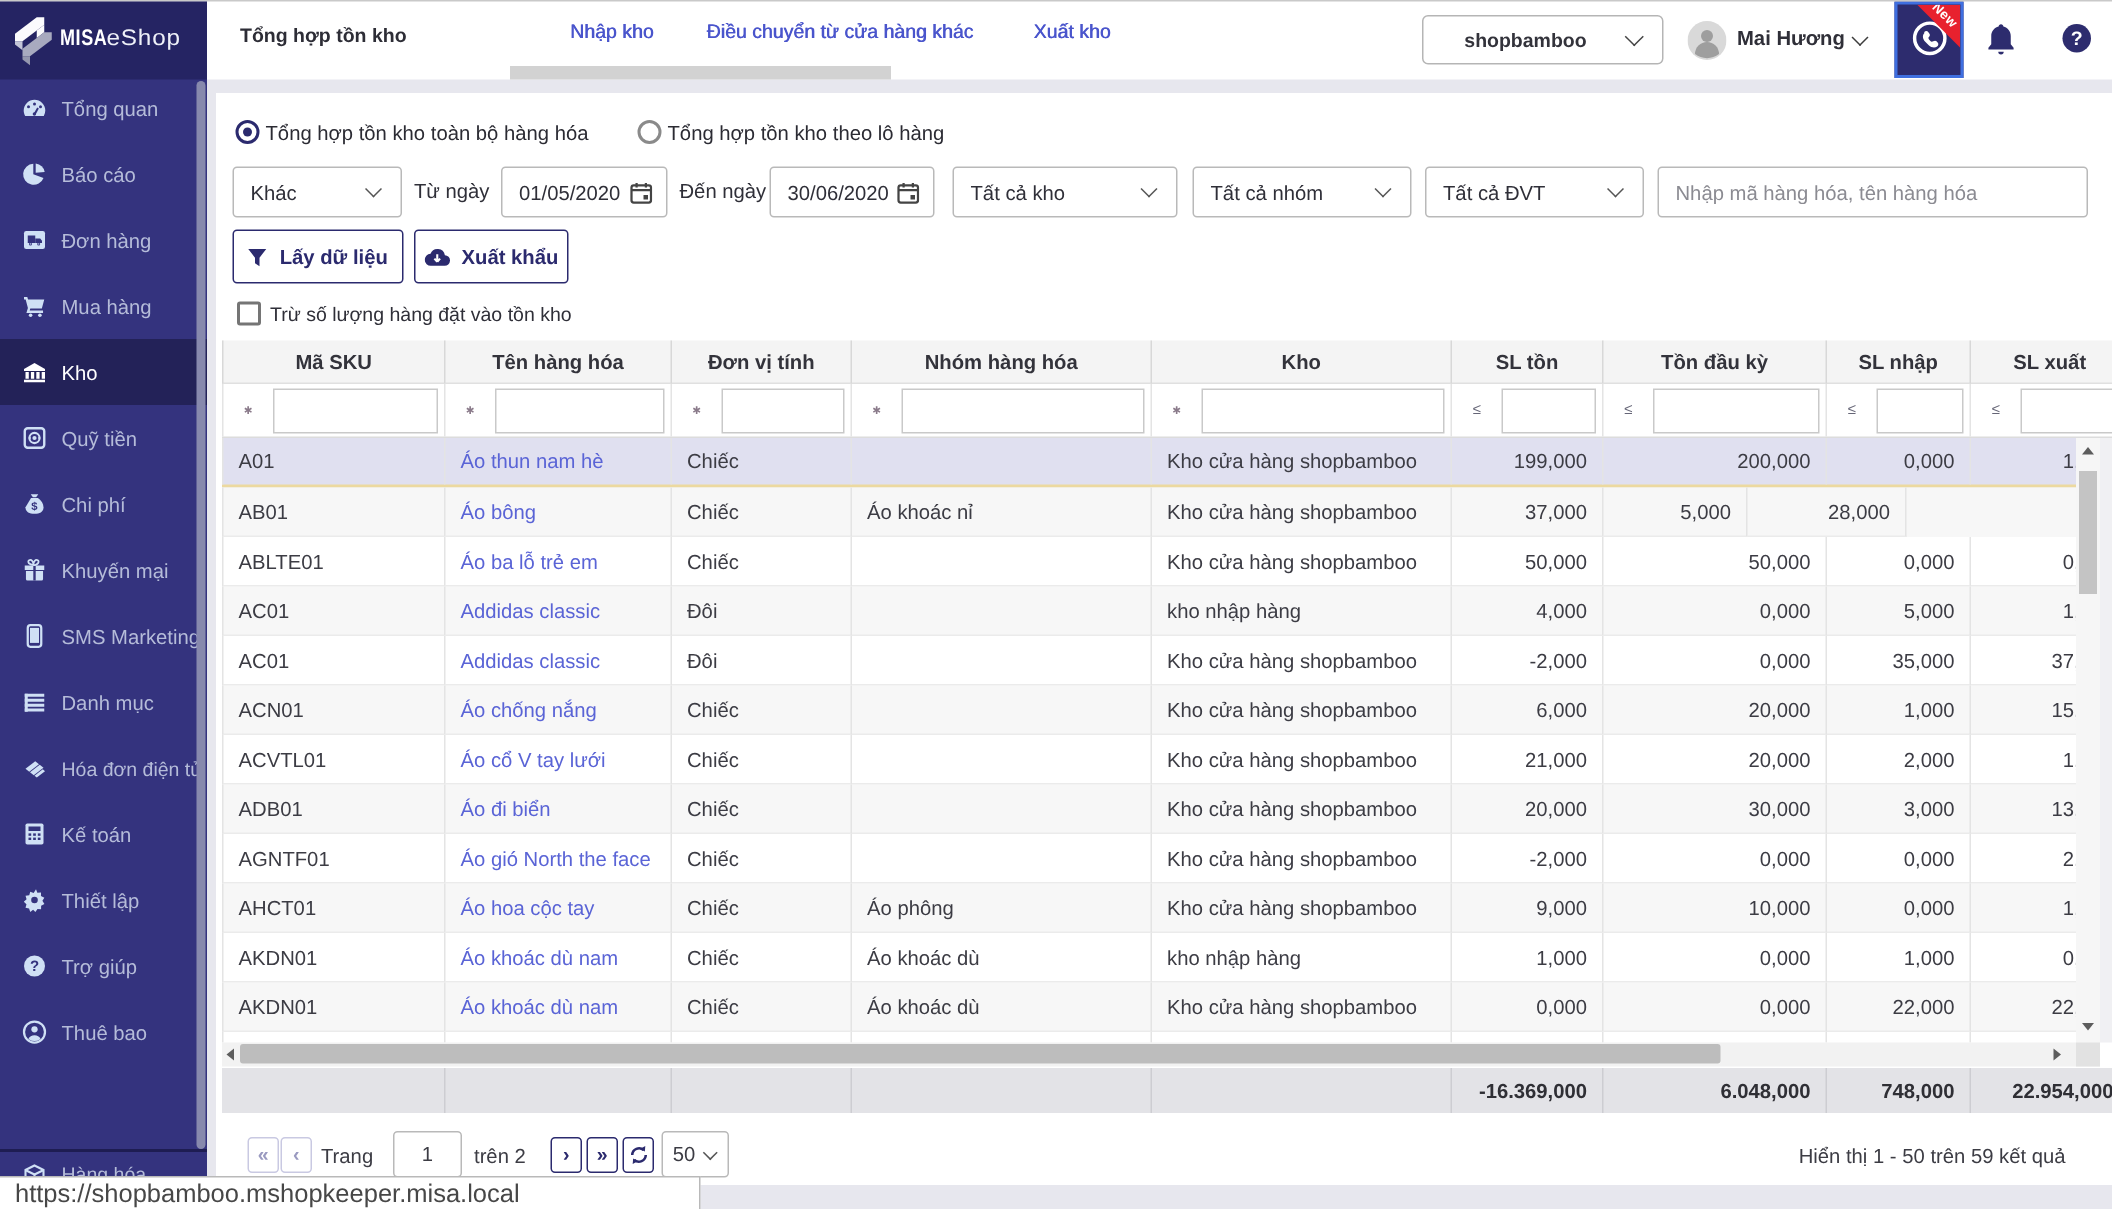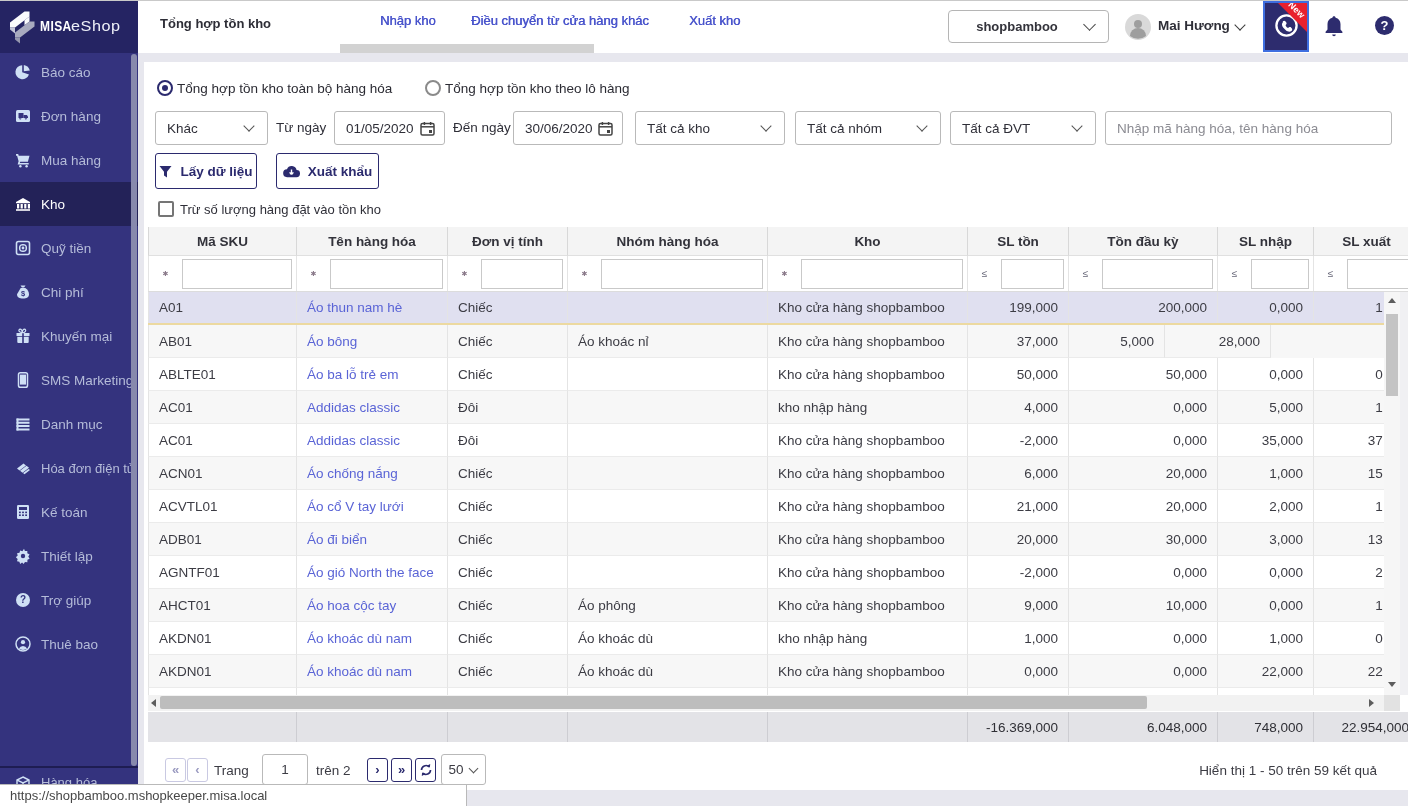--- a/index.html
+++ b/index.html
@@ -69,53 +69,66 @@
 #vsb .up{position:absolute;left:4px;top:6px;width:0;height:0;border-left:4px solid transparent;border-right:4px solid transparent;border-bottom:5px solid #5d5d5d}
 #vsb .dn{position:absolute;left:4px;bottom:8px;width:0;height:0;border-left:4px solid transparent;border-right:4px solid transparent;border-top:5px solid #5d5d5d}
 #vsb .th2{position:absolute;left:2px;top:22px;width:12px;height:82px;background:#c4c4c4}
 #rstrip{position:absolute;left:1256px;top:230px;width:8px;height:403px;background:#f0f0f3}
 #hsb{position:absolute;left:4px;top:633px;width:1252px;height:16px;background:#f2f2f2}
 #hsb .lt{position:absolute;left:3px;top:4px;width:0;height:0;border-top:4px solid transparent;border-bottom:4px solid transparent;border-right:5px solid #5d5d5d}
 #hsb .rt{position:absolute;right:26px;top:4px;width:0;height:0;border-top:4px solid transparent;border-bottom:4px solid transparent;border-left:5px solid #5d5d5d}
 #hsb .th3{position:absolute;left:12px;top:1px;width:987px;height:13px;background:#bdbdbd;border-radius:2px}
 #corner{position:absolute;left:1240px;top:633px;width:16px;height:16px;background:#e2e2e2}
 #totals{position:absolute;left:4px;top:650px;width:1272px;height:30px;display:flex;background:#e3e3e7}
-.tt{border-right:1px solid #cdcdd2;display:flex;align-items:center;font-size:13.5px;font-weight:normal;color:#2f2f35}
+.tt{border-right:1px solid #cdcdd2;display:flex;align-items:center;font-size:13.5px;font-weight:bold;color:#2f2f35}
 .tt.num{justify-content:flex-end;padding-right:10px}
 
 #pager{position:absolute;left:0;top:680px;width:1264px;height:48px;background:#fff}
 .pbtn{position:absolute;top:16px;width:21px;height:24px;border-radius:3px;background:#fff;display:flex;align-items:center;justify-content:center}
 .pbtn.dis{border:1px solid #c9c9e2;color:#9a9ac0}
 .pbtn.en{border:1px solid #2b2a6e;color:#2b2a6e}
 .pbtn span{font-size:13px;font-weight:bold;margin-top:-2px}
 #ptxt1{position:absolute;left:70px;top:21px;font-size:13.5px;color:#3c3c44}
 #pinput{position:absolute;left:118px;top:12px;width:46px;height:31px;border:1px solid #b9b9b9;border-radius:3px;background:#fff;text-align:center;line-height:29px;font-size:13.5px;color:#3c3c44}
 #ptxt2{position:absolute;left:172px;top:21px;font-size:13.5px;color:#3c3c44}
 #psel{position:absolute;left:297px;top:12px;width:45px;height:31px;border:1px solid #b9b9b9;border-radius:3px;background:#fff;display:flex;align-items:center;font-size:13.5px;color:#3c3c44}
 #presult{position:absolute;right:31px;top:21px;font-size:13.5px;color:#3c3c44}
 
-#tooltip{position:absolute;left:0;top:784px;width:467px;height:22px;background:#fff;border-top:1px solid #b9b9b9;border-right:1px solid #b9b9b9;font-size:13px;color:#474747;line-height:21px;padding-left:10px;z-index:50}
+#tooltip{position:absolute;left:0;top:784px;width:467px;height:22px;background:#fff;border-top:1px solid #b9b9b9;border-right:1px solid #b9b9b9;font-size:17px;color:#474747;line-height:21px;padding-left:10px;z-index:50}
 </style></head>
 <body>
 <div id="stage">
 <div style="position:absolute;left:0;top:0;width:1408px;height:1px;background:#c9c9c9;z-index:60"></div>
 <div id="sidebar">
   <div id="logo">
     <svg width="25" height="33" viewBox="0 0 25 33" style="position:absolute;left:10px;top:10px">
       <path d="M0 11.5 L14.5 0.5 L19.5 0.5 L19.5 5.5 L5 16.5 L0 16.5 Z" fill="#fbfbfd"></path>
       <path d="M14.5 9.3 L19.5 5.5 L19.5 10.5 L14.5 14.3 Z" fill="#fbfbfd"></path>
       <path d="M0 16.5 L5 16.5 L5 22.5 L0 18.6 Z" fill="#c4c6d8"></path>
       <path d="M5 21.5 L19.5 10.5 L24.5 10.5 L24.5 15.5 L10 26.5 L5 26.5 Z" fill="#a8aabf"></path>
       <path d="M5 26.5 L10 26.5 L10 32.5 L5 28.6 Z" fill="#9597ae"></path>
     </svg>
 
     <span style="position:absolute;left:40px;top:16px;font-size:15px;font-weight:bold;color:#fff;display:inline-block;transform:scaleX(.8);transform-origin:0 0;letter-spacing:.5px">MISA</span>
     <span style="position:absolute;left:71px;top:16px;font-size:15px;color:#eef0f8;display:inline-block;transform:scaleX(1.08);transform-origin:0 0;letter-spacing:.5px">eShop</span>
   </div>
   <div id="menu">
+<div class="mitem">
+          <span class="mic">
+            <svg width="18" height="18" viewBox="0 0 18 18">
+              <path d="M9 3.5a7.2 7.2 0 0 0-7.2 7.2c0 1.3.35 2.6 1 3.6h12.4a7.3 7.3 0 0 0 1-3.6A7.2 7.2 0 0 0 9 3.5z" fill="#cfe0f5"></path>
+              <circle cx="5" cy="8.2" r="1" fill="#34337e"></circle>
+              <circle cx="9" cy="6.3" r="1" fill="#34337e"></circle>
+              <circle cx="13" cy="8.2" r="1" fill="#34337e"></circle>
+              <path d="M8.2 13.2l2.6-4.6 1.1.65-2.2 4.2z" fill="#34337e"></path>
+              <circle cx="8.9" cy="13" r="1.1" fill="#34337e"></circle>
+            </svg>
+          </span>
+          <span class="mlb">Tổng quan</span>
+        </div>
 <div class="mitem">
           <span class="mic">
             <svg width="18" height="18" viewBox="0 0 18 18">
               <path d="M8.2 2.2A7 7 0 1 0 15 11.6L8.2 9.2z" fill="#cfe0f5"></path>
               <path d="M9.8 2a7.3 7.3 0 0 1 6 5.6l-6 .6z" fill="#cfe0f5"></path>
             </svg>
           </span>
           <span class="mlb">Báo cáo</span>
         </div>
 <div class="mitem">
@@ -341,21 +354,21 @@
         <span class="cc"></span>
       </div>
   <div class="ctl" style="left:806px;width:146px">
         <span class="cv">Tất cả ĐVT</span>
         <span class="cc"></span>
       </div>
   <div class="ctl" style="left:961px;width:287px">
         <span class="cv" style="color:#8b8b92">Nhập mã hàng hóa, tên hàng hóa</span>
       </div>
 
-  <div class="btn" style="left:11px;width:102px"><svg width="13" height="13" viewBox="0 0 13 13" style="margin-right:8px">
+  <div class="btn" style="left:11px;width:114px"><svg width="13" height="13" viewBox="0 0 13 13" style="margin-right:8px">
           <path d="M0.5 1h12L8 6.8v5.7L5 10.5V6.8z" fill="#2b2a6e"></path>
         </svg>Lấy dữ liệu</div>
   <div class="btn" style="left:132px;width:103px"><svg width="17" height="13" viewBox="0 0 17 13" style="margin-right:8px">
           <path d="M13.6 5.1A5 5 0 0 0 4 4.2a4 4 0 0 0 .3 8h9a3.5 3.5 0 0 0 .3-7.1z" fill="#2b2a6e"></path>
           <path d="M8.5 4.5v4M8.5 9.5L6.6 7.4M8.5 9.5l1.9-2.1" stroke="#fff" stroke-width="1.4" fill="none"></path>
         </svg>Xuất khẩu</div>
 
   <div id="chk"></div>
   <div id="chklbl">Trừ số lượng hàng đặt vào tồn kho</div>
 

